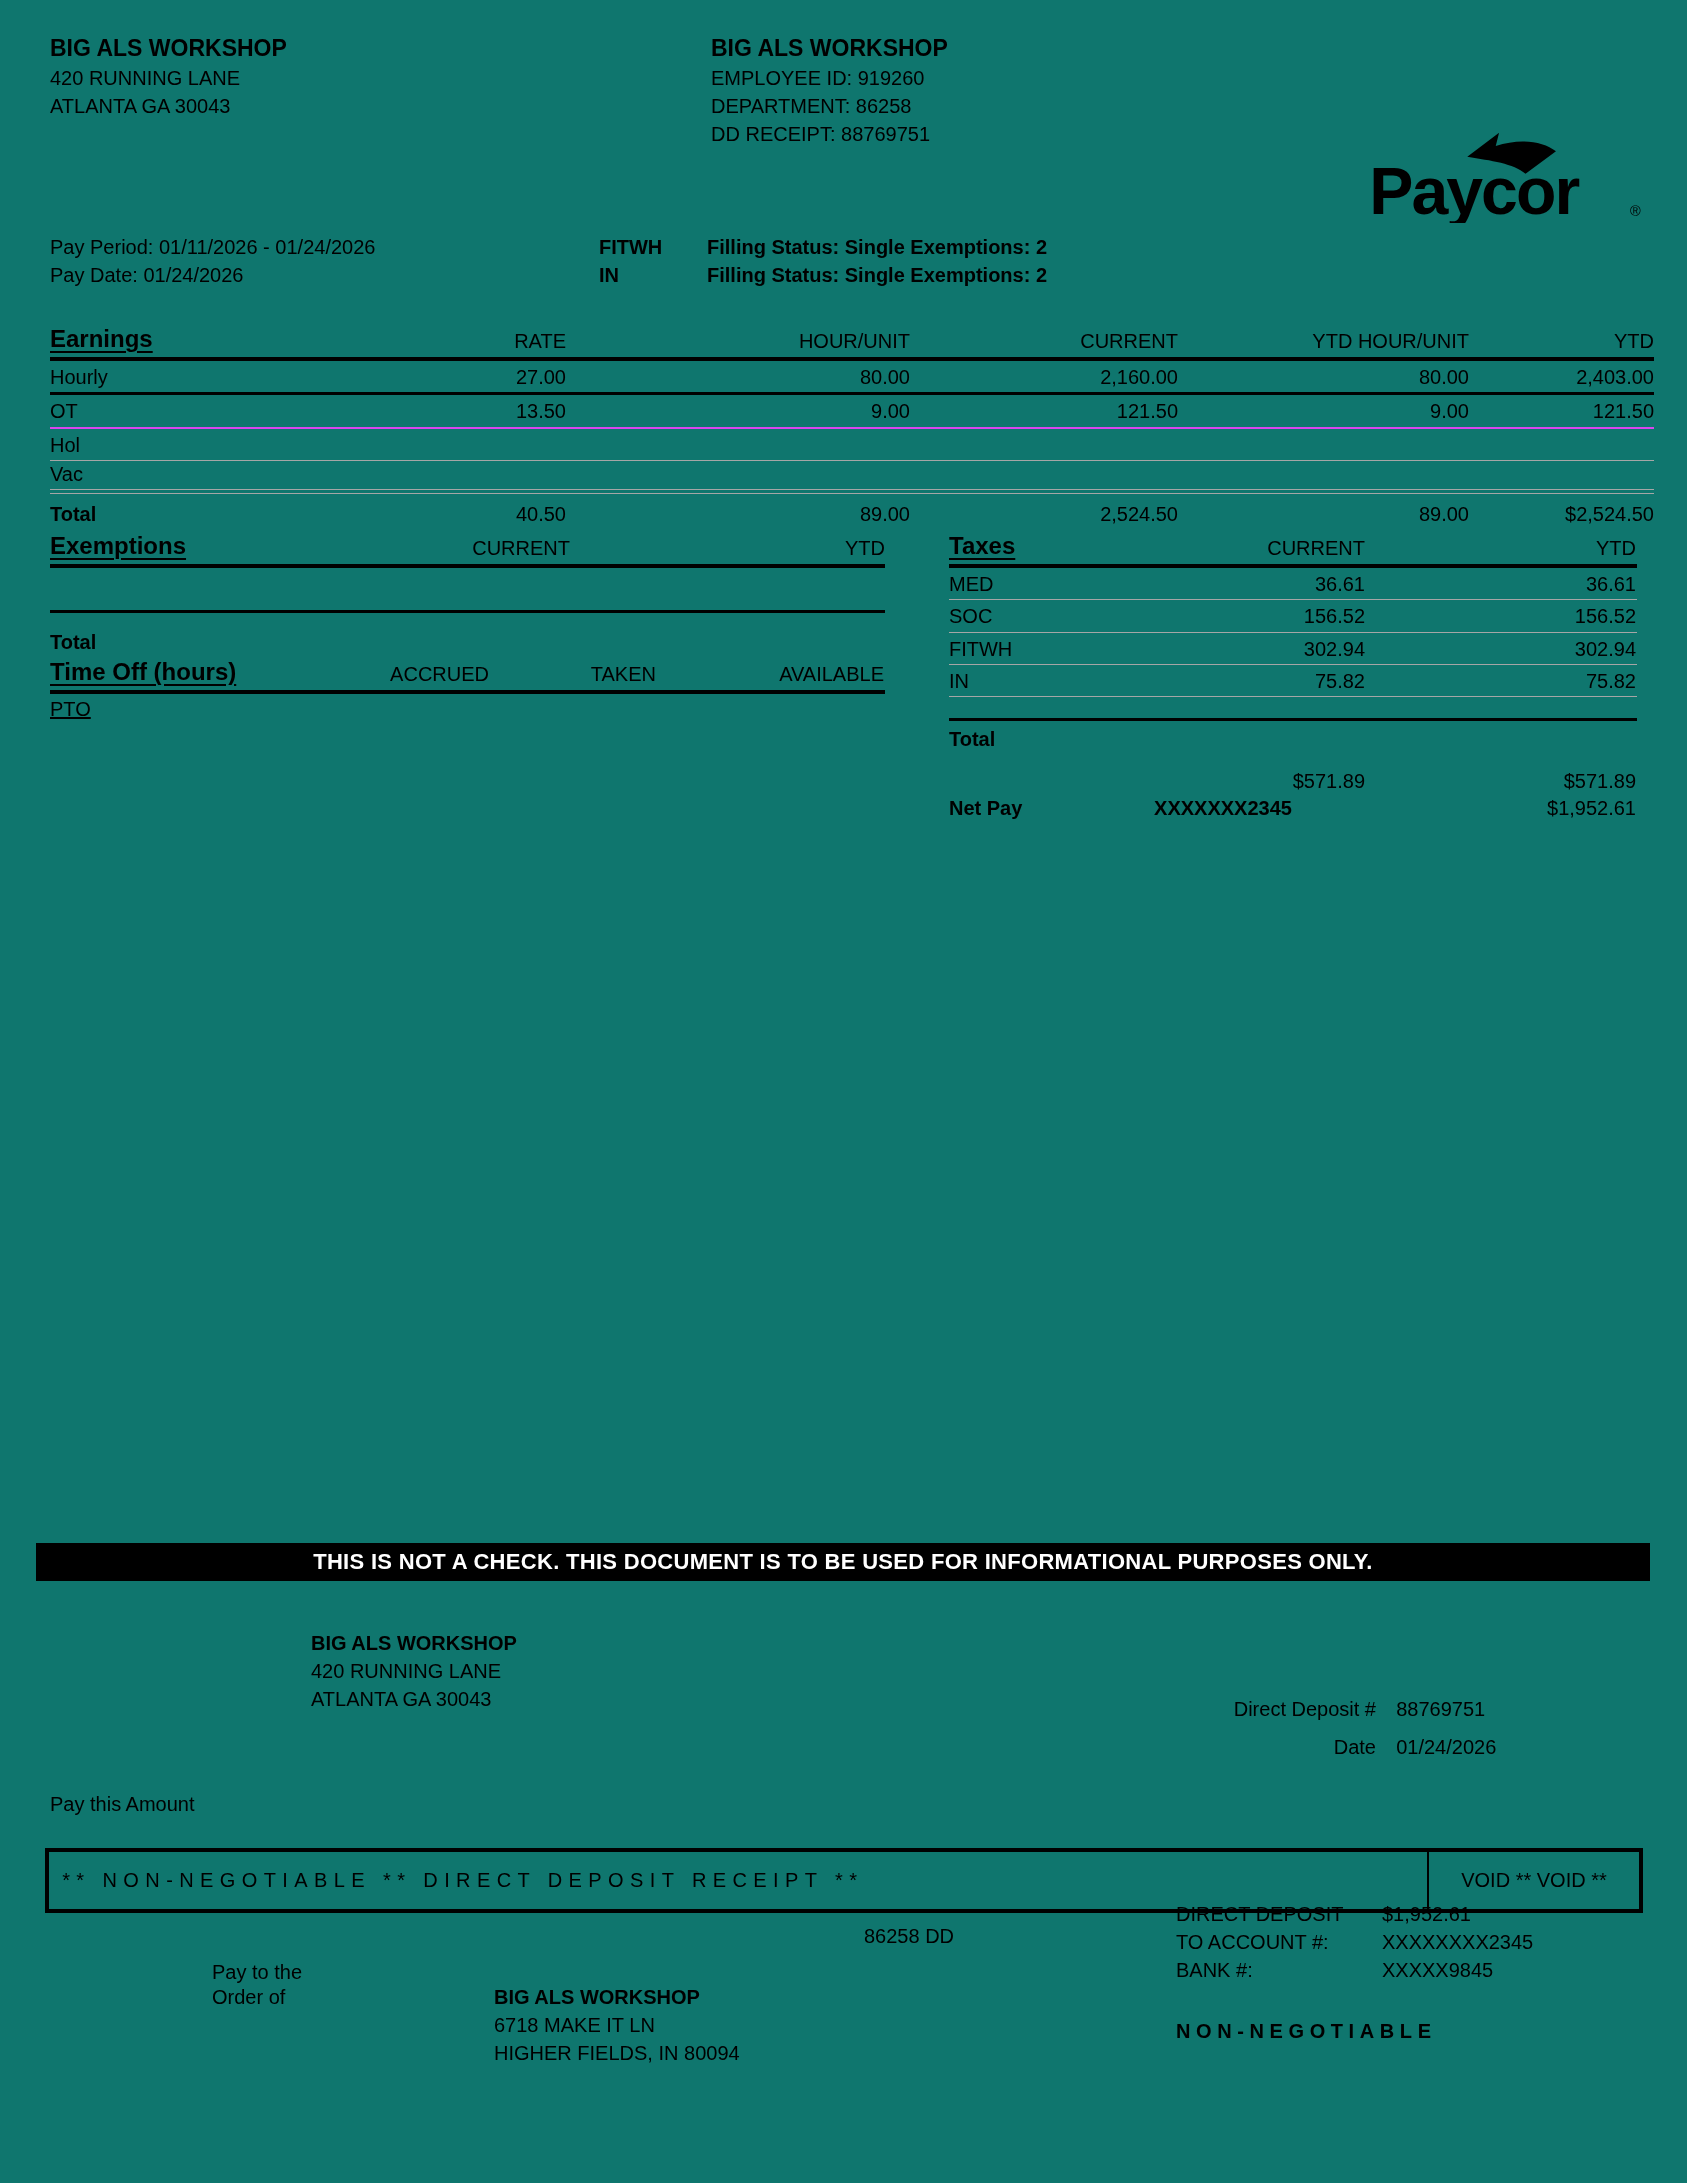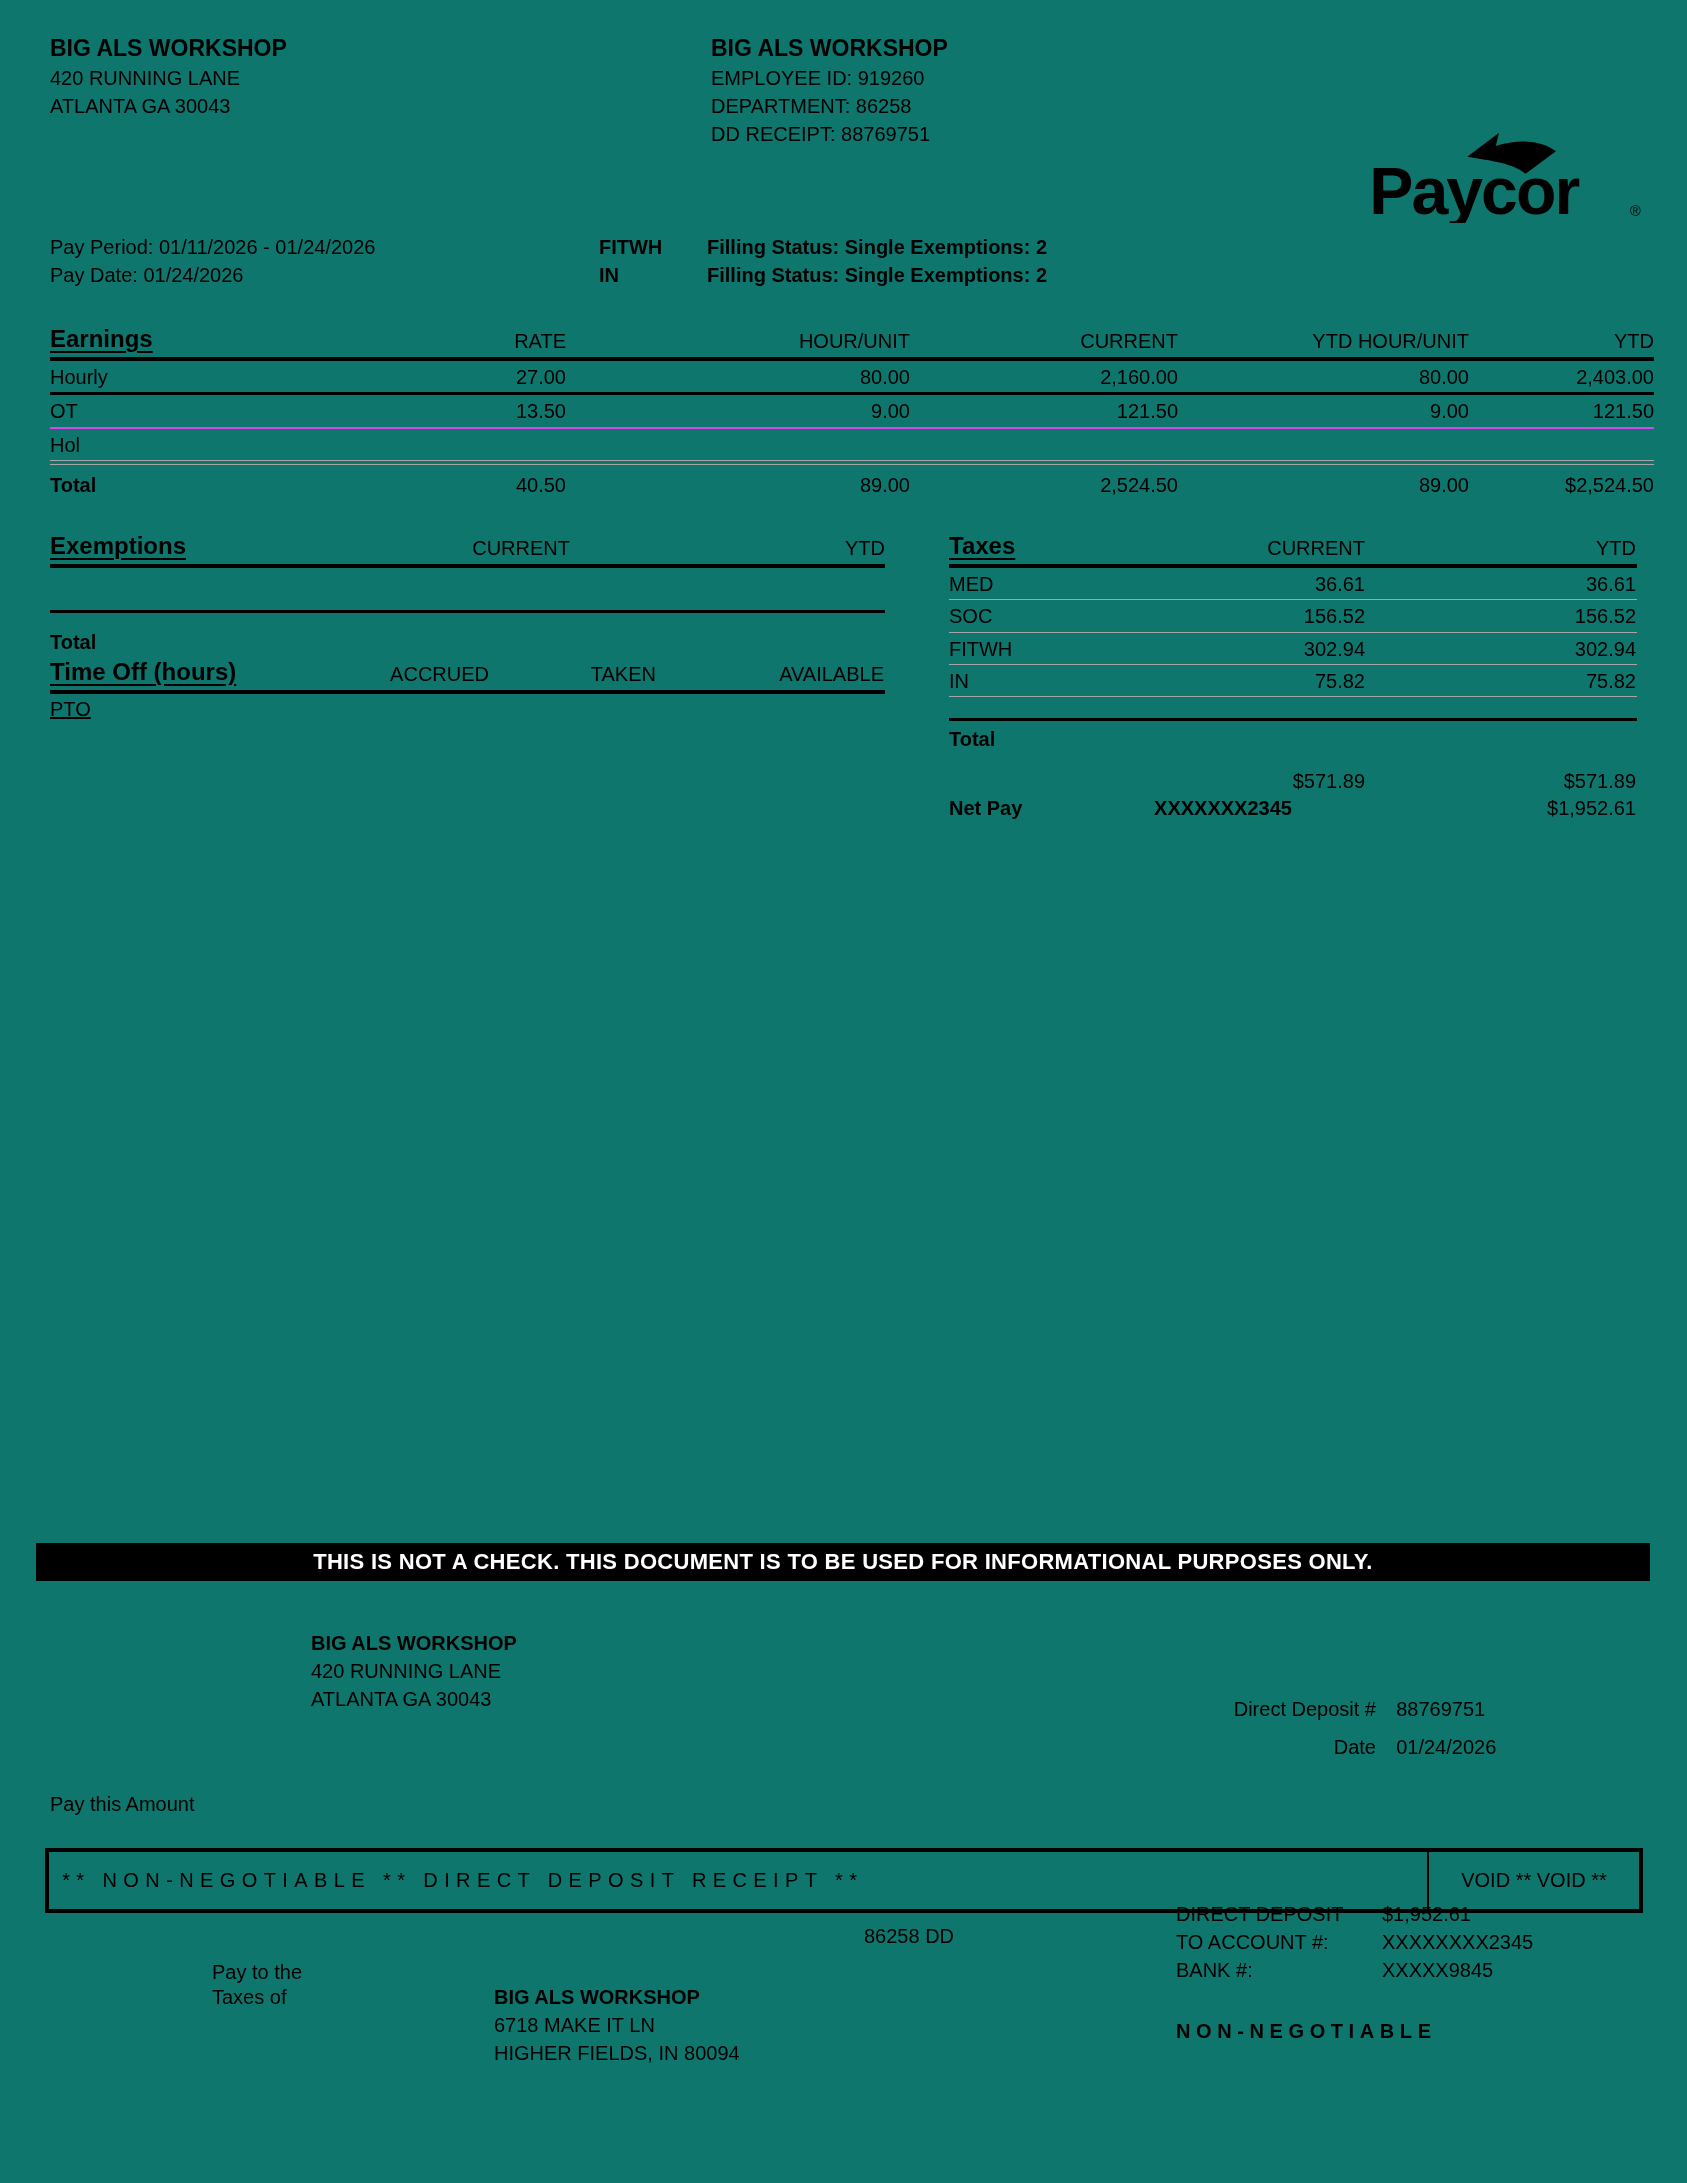--- a/index.html
+++ b/index.html
@@ -124,20 +124,28 @@
       <div class="cell e5 num">121.50</div>
     </div>
     <div class="trow row42 line-thin">
       <div class="cell e0">Hol</div>
       <div class="cell e1 num"></div>
       <div class="cell e2 num"></div>
       <div class="cell e3 num"></div>
       <div class="cell e4 num"></div>
       <div class="cell e5 num"></div>
     </div>
+    <div class="trow line-thin" style="height:25px;padding-bottom:3.3px;">
+      <div class="cell e0">Vac</div>
+      <div class="cell e1 num"></div>
+      <div class="cell e2 num"></div>
+      <div class="cell e3 num"></div>
+      <div class="cell e4 num"></div>
+      <div class="cell e5 num"></div>
+    </div>
     <div class="trow" style="height:32px;padding-bottom:2.6px;border-top:1.3px solid #a6a6a6;margin-top:3.3px;">
       <div class="cell e0 b">Total</div>
       <div class="cell e1 num">40.50</div>
       <div class="cell e2 num">89.00</div>
       <div class="cell e3 num">2,524.50</div>
       <div class="cell e4 num">89.00</div>
       <div class="cell e5 num">$2,524.50</div>
     </div>
   </div>
 
@@ -246,21 +254,21 @@
       <span>XXXXXXXX2345</span>
     </div>
     <div style="display:flex;">
       <span style="width:206px;">BANK #:</span>
       <span>XXXXX9845</span>
     </div>
   </div>
 
   <div class="abs t30" style="left:212px;top:1960px;line-height:25px;">
     <div>Pay to the</div>
-    <div>Taxes of</div>
+    <div>Order of</div>
   </div>
 
   <div class="abs t30" style="left:494px;top:1983px;">
     <div class="b">BIG ALS WORKSHOP</div>
     <div>6718 MAKE IT LN</div>
     <div>HIGHER FIELDS, IN 80094</div>
   </div>
 
   <div class="abs t30 b ls-wide" style="left:1176px;top:2017px;">NON-NEGOTIABLE</div>
 

